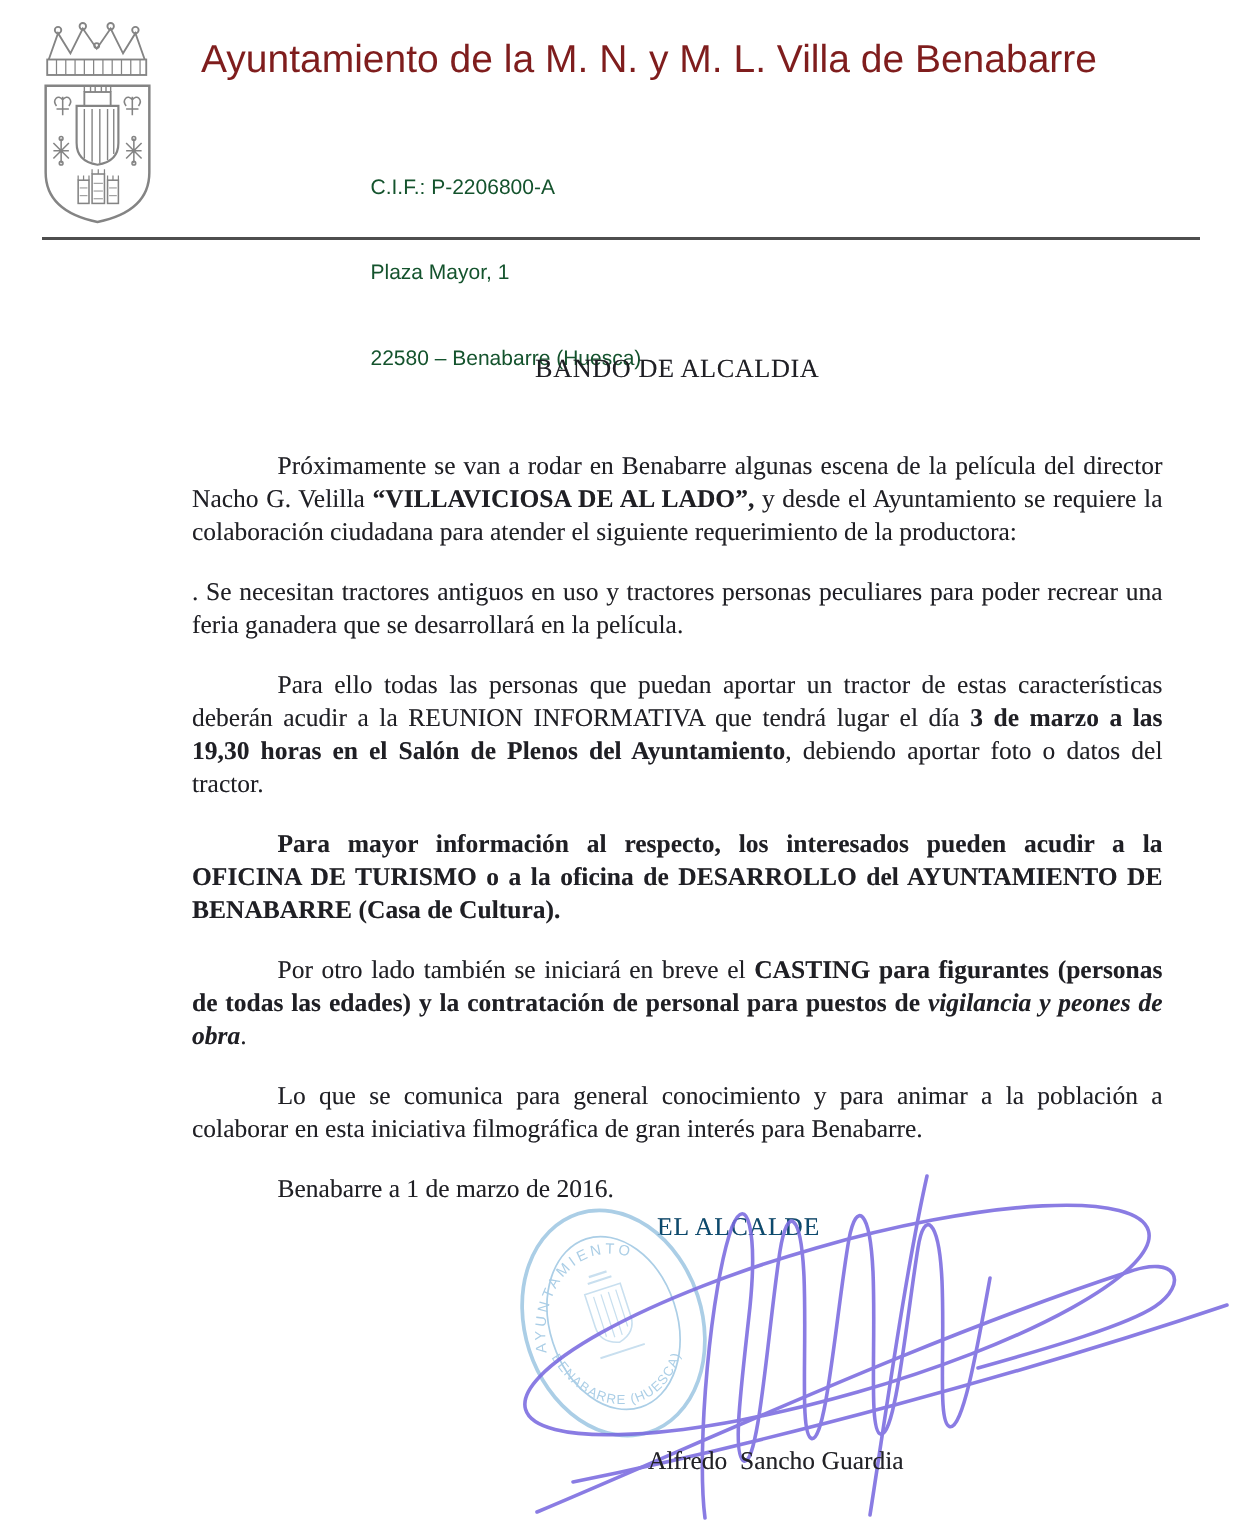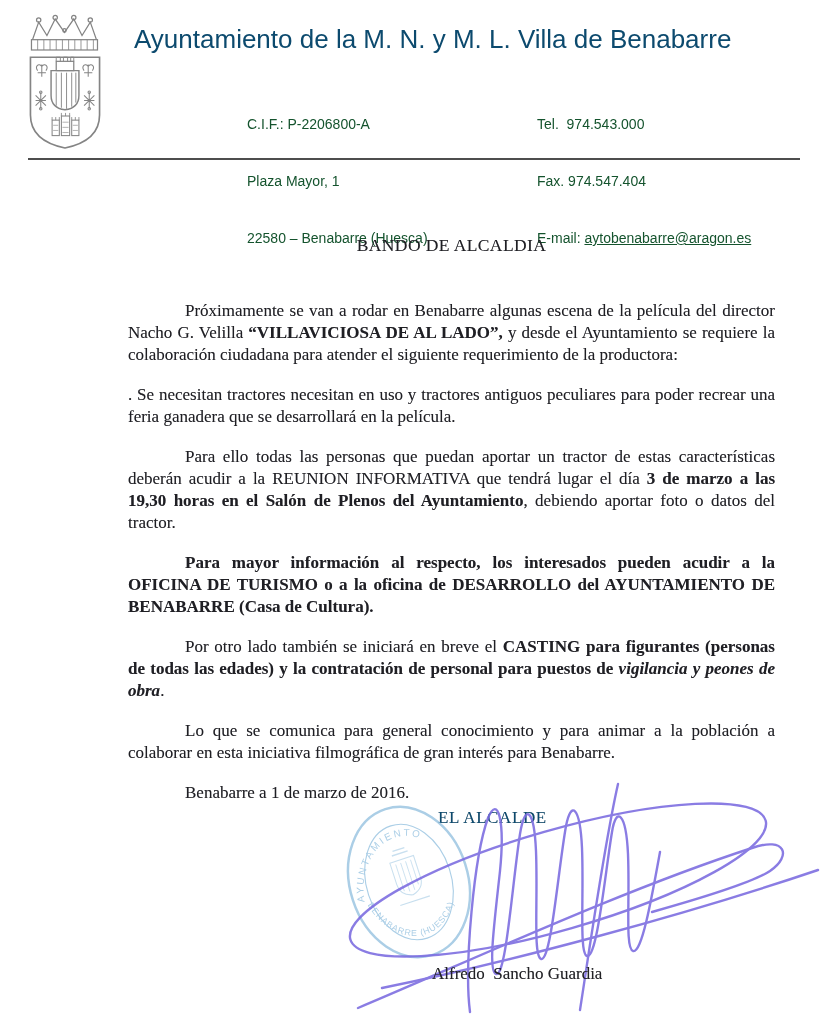--- a/index.html
+++ b/index.html
@@ -10,21 +10,21 @@
     background: #ffffff;
     overflow: hidden;
     font-family: "Liberation Serif", serif;
   }
 
   
   .escudo { position:absolute; left:16px; top:10px; width:98px; height:146px; }
   .header-title {
     position:absolute; left:134px; top:24px; width:680px;
     font-family:"Liberation Sans", sans-serif;
-    font-size:26px; color:#0c4a6e; white-space:nowrap;
+    font-size:26px; color:#7f1d1d; white-space:nowrap;
   }
   .contact-col {
     position:absolute; top:77px;
     font-family:"Liberation Sans", sans-serif;
     font-size:14px; line-height:19px; color:#14532d;
     white-space:pre;
   }
   .contact-left  { left:247px; }
   .contact-right { left:537px; }
   .u { text-decoration:underline; }
@@ -114,33 +114,28 @@
   </svg>
 
   <div class="header-title">Ayuntamiento de la M. N. y M. L. Villa de Benabarre</div>
 
   <div class="contact-col contact-left">
     <div>C.I.F.: P-2206800-A</div>
     <div>Plaza Mayor, 1</div>
     <div>22580 – Benabarre (Huesca)</div>
   </div>
 
-  <div class="contact-col contact-right">
-    <div>Tel.  974.543.000</div>
-    <div>Fax. 974.547.404</div>
-    <div><span>E-mail: </span><span class="u">aytobenabarre@aragon.es</span></div>
-  </div>
 
   <div class="rule"></div>
 
   <div class="doc">
     <p class="doc-title">BANDO DE ALCALDIA</p>
     <div>
         <p class="para indent"><span>Próximamente se van a rodar en Benabarre algunas escena de la película del director Nacho G. Velilla </span><span class="b">“VILLAVICIOSA DE AL LADO”,</span><span> y desde el Ayuntamiento se requiere la colaboración ciudadana para atender el siguiente requerimiento de la productora:</span></p>
-        <p class="para"><span>. Se necesitan tractores necesitan en uso y tractores antiguos peculiares para poder recrear una feria ganadera que se desarrollará en la película.</span></p>
+        <p class="para"><span>. Se necesitan tractores antiguos en uso y tractores personas peculiares para poder recrear una feria ganadera que se desarrollará en la película.</span></p>
         <p class="para indent"><span>Para ello todas las personas que puedan aportar un tractor de estas características deberán acudir a la REUNION INFORMATIVA que tendrá lugar el día </span><span class="b">3 de marzo a las 19,30 horas en el Salón de Plenos del Ayuntamiento</span><span>, debiendo aportar foto o datos del tractor.</span></p>
         <p class="para indent"><span class="b">Para mayor información al respecto, los interesados pueden acudir a la OFICINA DE TURISMO o a la oficina de DESARROLLO del AYUNTAMIENTO DE BENABARRE (Casa de Cultura).</span></p>
         <p class="para indent"><span>Por otro lado también se iniciará en breve el </span><span class="b">CASTING para figurantes (personas de todas las edades) y la contratación de personal para puestos de </span><span class="b i">vigilancia y peones de obra</span><span>.</span></p>
         <p class="para indent"><span>Lo que se comunica para general conocimiento y para animar a la población a colaborar en esta iniciativa filmográfica de gran interés para Benabarre.</span></p>
       </div>
     <p class="para date-line">Benabarre a 1 de marzo de 2016.</p>
   </div>
 
   <div class="sig-role">EL ALCALDE</div>
 

